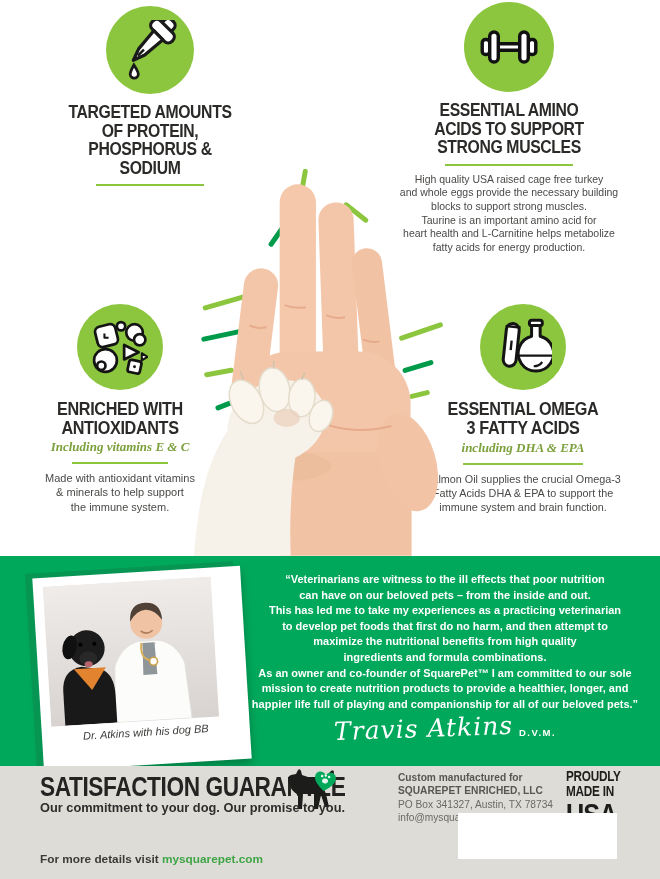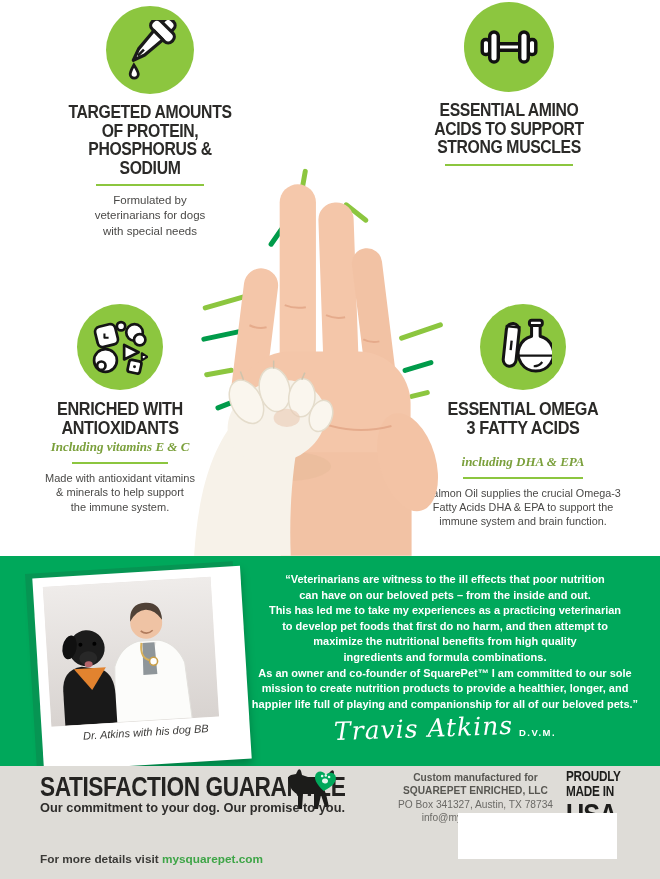--- a/index.html
+++ b/index.html
@@ -31,21 +31,21 @@
   .f-bl{left:6px;top:304px;width:228px;}
   .f-bl .icon-circle{width:86px;height:86px;}
   .f-bl .feature-heading{margin-top:10px;font-size:18px;}
   .f-bl .feature-sub{font-size:13px;margin-top:1px;}
   .f-bl .divider{width:96px;}
   .f-bl .feature-body{font-size:11px;line-height:1.3;}
 
   .f-br{left:404px;top:304px;width:238px;}
   .f-br .icon-circle{width:86px;height:86px;}
   .f-br .feature-heading{margin-top:10px;font-size:18px;}
-  .f-br .feature-sub{font-size:13px;margin-top:16px;}
+  .f-br .feature-sub{font-size:13px;margin-top:2px;}
   .f-br .divider{width:120px;}
   .f-br .feature-body{font-size:10.8px;line-height:1.3;}
 
   
   .burst{position:absolute;height:5px;border-radius:3px;}
   .burst.light{background:#8cc63f;}
   .burst.dark{background:#009b4a;}
 
   
   .hand-wrap{position:absolute;left:180px;top:162px;width:292px;height:394px;}
@@ -68,21 +68,21 @@
   .footer{position:absolute;left:0;top:766px;width:660px;height:113px;background:#dedcd7;}
   .sg-heading{position:absolute;left:40px;top:6px;font-size:27px;font-weight:bold;color:#242321;
               letter-spacing:-0.5px;transform:scaleX(0.84);transform-origin:left top;white-space:nowrap;}
   .sg-dog-icon{position:absolute;left:281px;top:1px;}
   .sg-sub{position:absolute;left:40px;top:34px;font-size:12.8px;font-weight:bold;color:#2e2d2b;}
   .sg-body{position:absolute;left:40px;top:50px;width:380px;font-size:10.7px;line-height:1.25;
            color:#57564f;text-align:justify;}
   .sg-details{position:absolute;left:40px;top:86px;font-size:11.8px;font-weight:bold;color:#3b3a37;}
   .sg-link{color:#3ea547;margin-top:36px;}
 
-  .mfr{position:absolute;right:107px;top:5px;text-align:center;font-size:10.2px;line-height:1.32;color:#6b6a66;}
+  .mfr{position:absolute;right:107px;top:5px;text-align:left;font-size:10.2px;line-height:1.32;color:#6b6a66;}
   .mfr .strong{font-weight:bold;color:#575651;}
   .usa-logo{position:absolute;left:566px;top:3px;color:#1d1d1b;line-height:1;}
   .usa-line{font-size:14px;font-weight:bold;letter-spacing:-0.3px;transform:scaleX(0.84);transform-origin:left top;margin-bottom:1px;}
   .usa-big{position:relative;font-size:30px;font-weight:bold;letter-spacing:-1px;transform:scaleX(0.84);transform-origin:left top;display:inline-block;}
   .usa-star{position:absolute;right:-3px;top:9px;font-size:14px;color:#dedcd7;}
   .barcode-box{position:absolute;left:458px;top:47px;width:159px;height:46px;background:#ffffff;}
 </style>
 </head>
 <body>
 
@@ -98,41 +98,44 @@
           <line x1="26" y1="30" x2="26" y2="38" stroke-width="2.4"></line>
         </g>
         <path d="M11,42 C8.5,46.5 7.5,48.5 7.5,50.5 a3.8,3.8 0 0 0 7.6,0 C15.1,48.5 13.9,46.5 11,42 Z" fill="#ffffff" stroke="#1a1a1a" stroke-width="2.6"></path>
       </svg>
     </div>
     <div class="feature-heading">TARGETED AMOUNTS
 OF PROTEIN,
 PHOSPHORUS &amp;
 SODIUM</div>
     <div class="divider"></div>
-    <div class="feature-body">Formulated by
-veterinarians for dogs
-with special needs</div>
   </div>
 
   <div class="feature f-tr">
     <div class="icon-circle">
       <svg width="60" height="38" viewBox="0 0 56 34">
         <g fill="#ffffff" stroke="#111111" stroke-width="3.2" stroke-linejoin="round">
           <rect x="16" y="14" width="24" height="6" rx="3"></rect>
           <rect x="3" y="10" width="7" height="14" rx="3"></rect>
           <rect x="46" y="10" width="7" height="14" rx="3"></rect>
           <rect x="10" y="3" width="8" height="28" rx="4"></rect>
           <rect x="38" y="3" width="8" height="28" rx="4"></rect>
         </g>
       </svg>
     </div>
     <div class="feature-heading">ESSENTIAL AMINO
 ACIDS TO SUPPORT
 STRONG MUSCLES</div>
     <div class="divider"></div>
+    <div class="feature-body">High quality USA raised cage free turkey
+and whole eggs provide the necessary building
+blocks to support strong muscles.
+Taurine is an important amino acid for
+heart health and L-Carnitine helps metabolize
+fatty acids for energy production.</div>
   </div>
 
   <div class="feature f-bl">
     <div class="icon-circle">
       <svg width="56" height="56" viewBox="0 0 54 54">
         <g fill="#ffffff" stroke="#141414" stroke-width="2.6" stroke-linejoin="round">
           <rect x="4" y="6" width="20" height="20" rx="5" transform="rotate(-14 14 16)"></rect>
           <polyline points="12,14 12,18 16,18" fill="none" stroke-width="2"></polyline>
           <circle cx="28" cy="7" r="4"></circle>
           <circle cx="41" cy="13" r="8"></circle>

